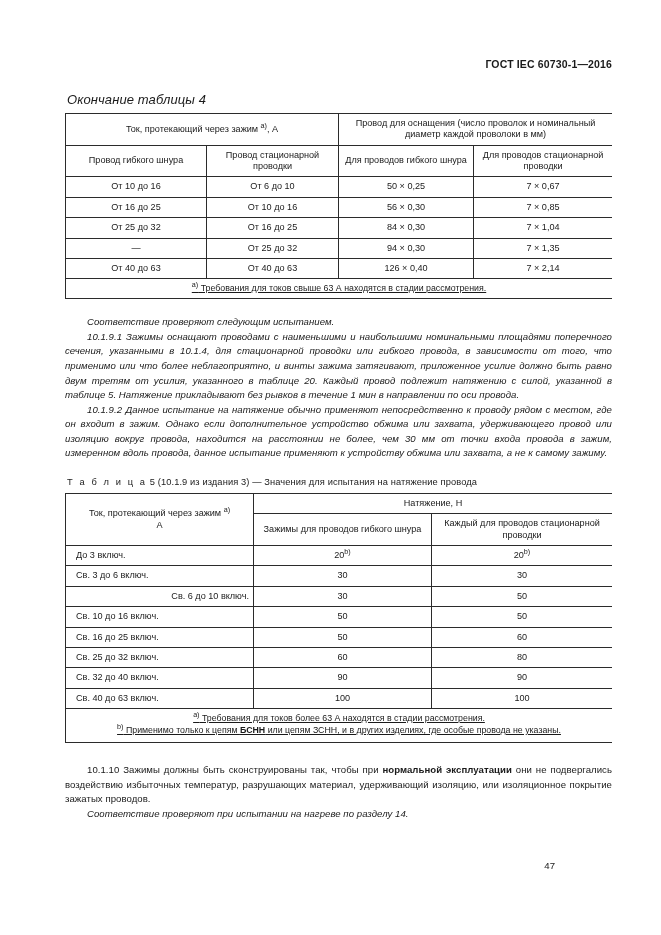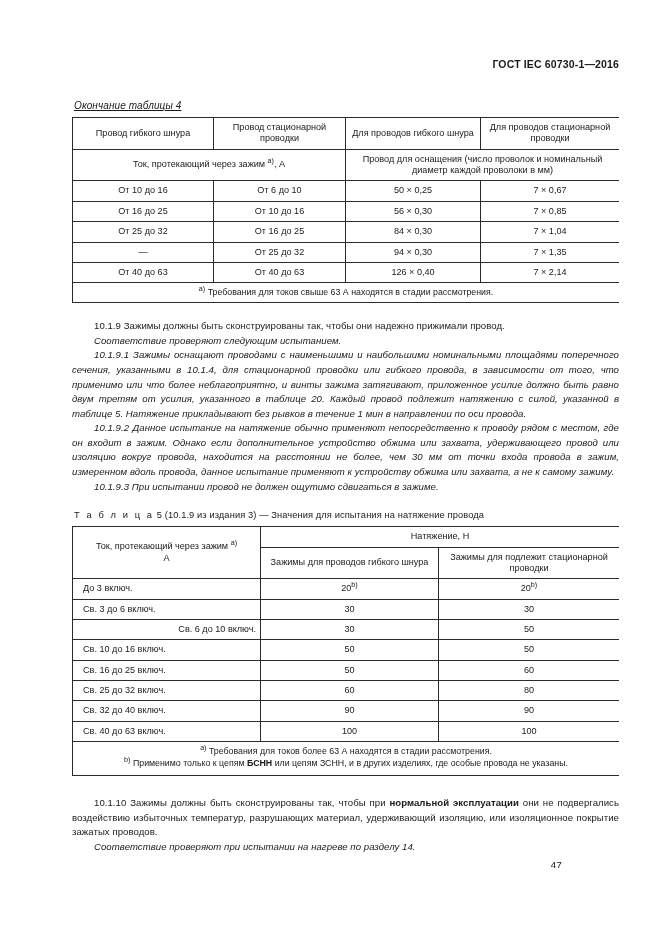--- a/index.html
+++ b/index.html
@@ -10,21 +10,21 @@
   body {
     width: 661px;
     height: 935px;
     position: relative;
     font-family: "Liberation Sans", sans-serif;
     color: #1a1a1a;
     -webkit-font-smoothing: antialiased;
   }
   .page {
     position: absolute;
-    left: 15px; top: 0;
+    left: 8px; top: 0;
     width: 604px;
     height: 935px;
     overflow: hidden;
   }
 
   
   .doc-header {
     position: absolute;
     left: 57px;
     top: 58px;
@@ -37,25 +37,24 @@
 
   
   .content {
     position: absolute;
     left: 57px;
     top: 88px;
     width: 547px;
   }
 
   .tbl-caption {
-    font-size: 10px;
+    font-size: 13px;
     font-style: italic;
-    margin: 12px 0 6px 2px;
+    margin: 4px 0 6px 2px;
     letter-spacing: 0.1px;
-    text-decoration: underline;
   }
   .tbl-caption-5 {
     font-size: 9.3px;
     margin: 0 0 6px 2px;
     letter-spacing: 0.1px;
   }
   .sp-letters {
     letter-spacing: 2.1px;
   }
 
@@ -80,20 +79,21 @@
     padding: 6px 6px;
   }
   td.thick-top {
     border-top: 1.5px solid #1a1a1a;
   }
   td.note {
     text-align: left;
     padding: 5px 6px 5px 30px;
     font-size: 8.8px;
     line-height: 1.45;
+    text-decoration: underline;
   }
   td.note.second {
     border-top: none;
     padding-top: 0px;
     padding-bottom: 6px;
   }
   td.note.first-of-two {
     border-bottom: none;
     padding-bottom: 1px;
   }
@@ -123,21 +123,20 @@
   b { font-weight: bold; }
   .spacer-16 { height: 16px; }
   .spacer-20 { height: 20px; }
 
   
   .page-number {
     position: absolute;
     right: 57px;
     bottom: 64px;
     font-size: 9.6px;
-    font-family: Liberation Mono, monospace;
   }
 </style>
 </head>
 <body>
 
 <div class="page">
 
   <div class="doc-header">ГОСТ IEC 60730-1—2016</div>
 
   <div class="content">
@@ -146,29 +145,29 @@
 
     <table class="gost">
       <colgroup>
         <col style="width:141px">
         <col style="width:132px">
         <col style="width:135px">
         <col style="width:139px">
       </colgroup>
       <tbody>
         <tr>
+          <td class="hdr" colspan="2"><span>Ток, протекающий через зажим </span><sup>а)</sup><span>, А</span></td>
+          <td class="hdr" colspan="2">Провод для оснащения (число проволок и номинальный диаметр каждой проволоки в мм)</td>
+        </tr>
+        <tr>
           <td class="hdr">Провод гибкого шнура</td>
           <td class="hdr">Провод стационарной проводки</td>
           <td class="hdr">Для проводов гибкого шнура</td>
           <td class="hdr">Для проводов стационарной проводки</td>
         </tr>
-        <tr>
-          <td class="hdr" colspan="2"><span>Ток, протекающий через зажим </span><sup>а)</sup><span>, А</span></td>
-          <td class="hdr" colspan="2">Провод для оснащения (число проволок и номинальный диаметр каждой проволоки в мм)</td>
-        </tr>
 
         <tr>
           <td class="rowcell thick-top">От 10 до 16</td>
           <td class="rowcell thick-top">От 6 до 10</td>
           <td class="rowcell thick-top">50 × 0,25</td>
           <td class="rowcell thick-top">7 × 0,67</td>
         </tr>
         <tr>
           <td class="rowcell">От 16 до 25</td>
           <td class="rowcell">От 10 до 16</td>
@@ -194,47 +193,45 @@
           <td class="rowcell">7 × 2,14</td>
         </tr>
         <tr>
           <td class="note thick-top" colspan="4"><sup>а)</sup><span> Требования для токов свыше 63 А находятся в стадии рассмотрения.</span></td>
         </tr>
       </tbody>
     </table>
 
     <div class="spacer-16"></div>
 
-    <p class="para">10.1.9 Зажимы должны быть сконструированы так, чтобы они надежно прижимали провод.</p>
     <p class="para ital">Соответствие проверяют следующим испытанием.</p>
 
     <p class="para ital">10.1.9.1 Зажимы оснащают проводами с наименьшими и наибольшими номинальными площадями поперечного сечения, указанными в 10.1.4, для стационарной проводки или гибкого провода, в зависимости от того, что применимо или что более неблагоприятно, и винты зажима затягивают, приложенное усилие должно быть равно двум третям от усилия, указанного в таблице 20. Каждый провод подлежит натяжению с силой, указанной в таблице 5. Натяжение прикладывают без рывков в течение 1 мин в направлении по оси провода.</p>
 
     <p class="para ital">10.1.9.2 Данное испытание на натяжение обычно применяют непосредственно к проводу рядом с местом, где он входит в зажим. Однако если дополнительное устройство обжима или захвата, удерживающего провод или изоляцию вокруг провода, находится на расстоянии не более, чем 30 мм от точки входа провода в зажим, измеренном вдоль провода, данное испытание применяют к устройству обжима или захвата, а не к самому зажиму.</p>
 
-    <p class="para ital">10.1.9.3 При испытании провод не должен ощутимо сдвигаться в зажиме.</p>
 
     <div class="spacer-16"></div>
 
     <div class="tbl-caption-5"><span class="sp-letters">Т а б л и ц а</span><span> 5 (10.1.9 из издания 3) — Значения для испытания на натяжение провода</span></div>
 
     <table class="gost">
       <colgroup>
         <col style="width:188px">
         <col style="width:178px">
         <col style="width:181px">
       </colgroup>
       <tbody>
         <tr>
           <td class="hdr" rowspan="2"><span>Ток, протекающий через зажим </span><sup>а)</sup><br><span>А</span></td>
           <td class="hdr" colspan="2">Натяжение, Н</td>
         </tr>
         <tr>
           <td class="hdr">Зажимы для проводов гибкого шнура</td>
-          <td class="hdr">Зажимы для подлежит стационарной проводки</td>
+          <td class="hdr">Каждый для проводов стационарной проводки</td>
         </tr>
 
         <tr>
           <td class="rowcell thick-top" style="text-align:left;padding-left:10px">До 3 включ.</td>
           <td class="rowcell thick-top"><span>20</span><sup>b)</sup></td>
           <td class="rowcell thick-top"><span>20</span><sup>b)</sup></td>
         </tr>
         <tr>
           <td class="rowcell" style="text-align:left;padding-left:10px">Св. 3 до 6 включ.</td>
           <td class="rowcell">30</td>

